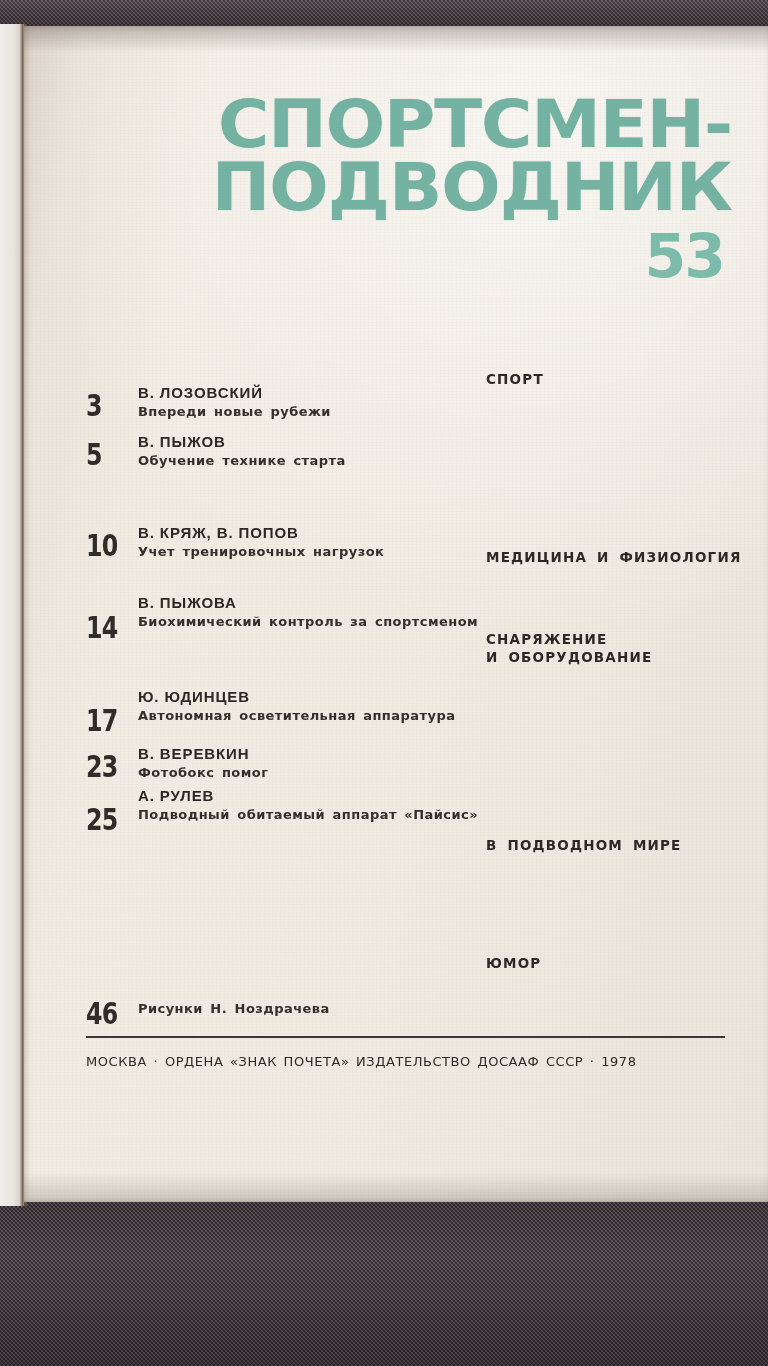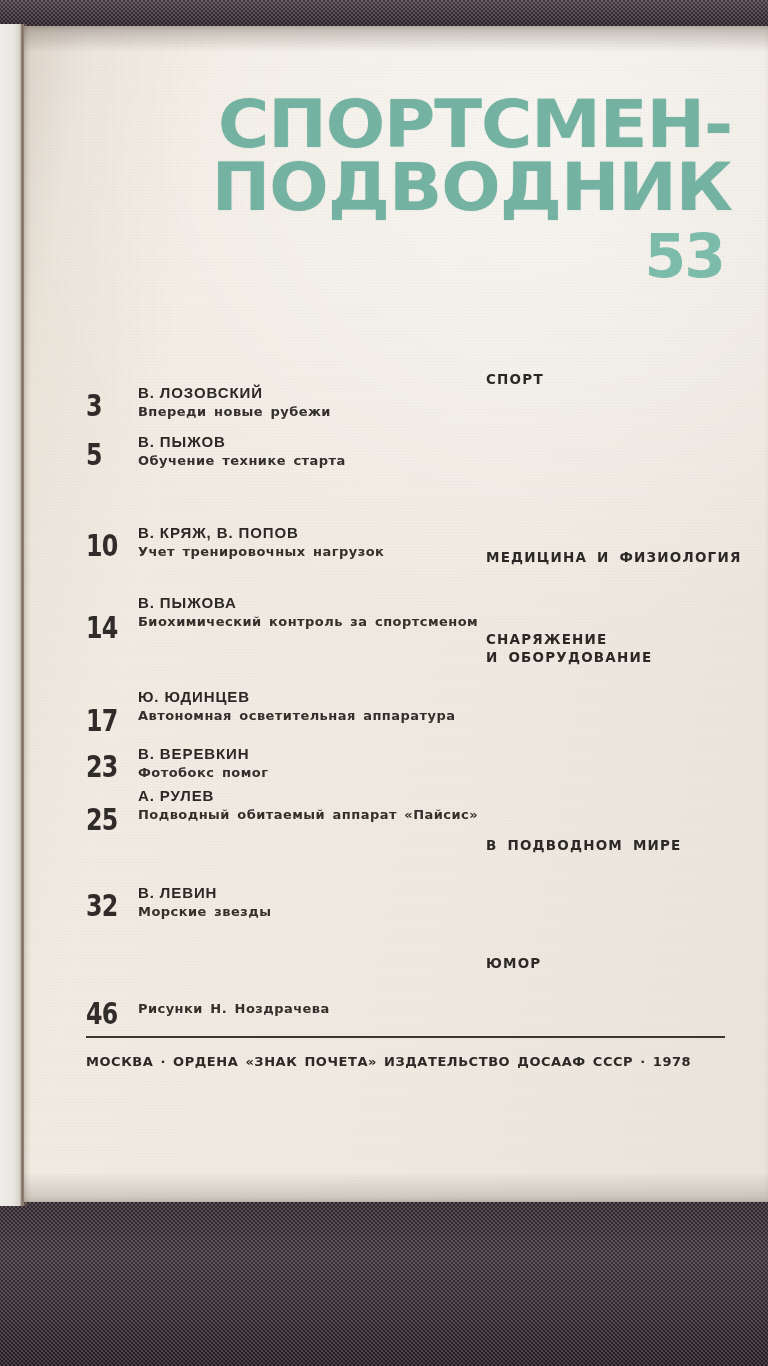--- a/index.html
+++ b/index.html
@@ -186,21 +186,21 @@
     position: absolute;
     left: 62px; top: 1010px;
     width: 639px; height: 2px;
     background: #3a3530;
   }
   #imprint {
     position: absolute;
     left: 62px; top: 1028px;
     width: 660px;
     font-family: "DejaVu Sans", "Liberation Sans", sans-serif;
-    font-weight: bold;
+    font-weight: normal;
     font-size: 13px;
     letter-spacing: .55px;
     word-spacing: 2px;
     color: #2b2724;
     white-space: nowrap;
   }
 </style>
 </head>
 <body>
 
@@ -276,27 +276,20 @@
 
       <div class="entry" style="left:62px; top:431px;">
         <div class="page-no" style="padding-top:15px;">25</div>
         <div class="entry-text">
           <div class="author">А. РУЛЕВ</div>
           <div class="title">Подводный  обитаемый  аппарат
 «Пайсис»</div>
         </div>
       </div>
 
-      <div class="entry" style="left:62px; top:528px;">
-        <div class="page-no">32</div>
-        <div class="entry-text">
-          <div class="author">В. ЛЕВИН</div>
-          <div class="title"> Морские  звезды</div>
-        </div>
-      </div>
 
 
       <div class="entry" style="left:62px; top:640px;">
         <div class="page-no" style="padding-top:2px;">46</div>
         <div class="entry-text">
           <div class="title" style="margin-top:5px;">Рисунки  Н.  Ноздрачева</div>
         </div>
       </div>
 
     </div>

